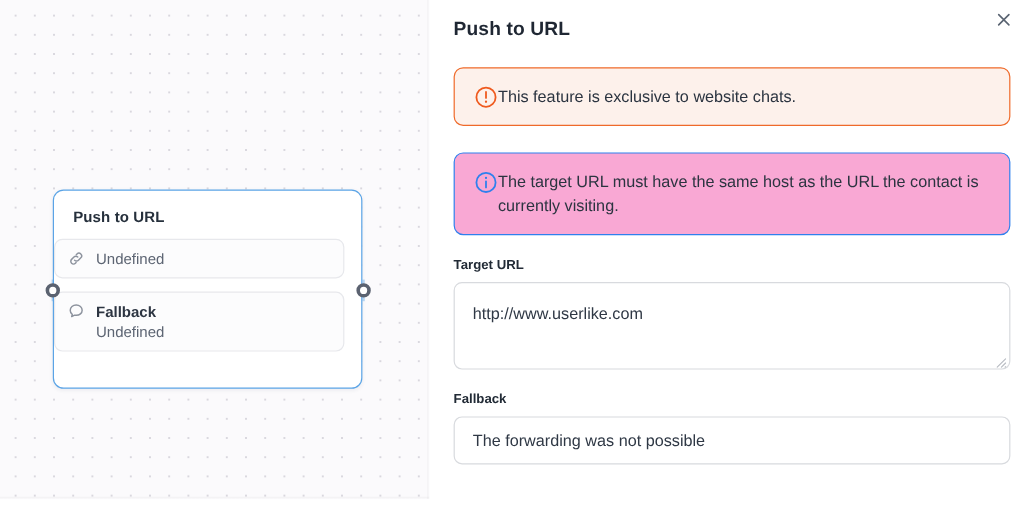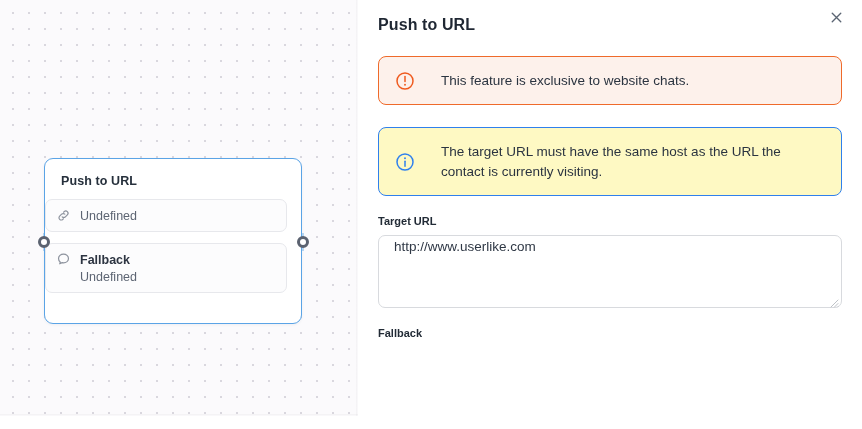--- a/index.html
+++ b/index.html
@@ -140,33 +140,32 @@
     right: -8px;
     width: 28px; height: 28px;
     display: flex; align-items: center; justify-content: center;
     cursor: pointer;
     color: #5a6472;
   }
 
   .alert {
     display: flex;
     align-items: flex-start;
-    gap: 26px;
+    gap: 0;
     border-radius: 8px;
     padding: 13px 16px;
     margin-top: 22px;
   }
   .alert-warning {
     background: #fdf1eb;
     border: 1.3px solid #ef6a2a;
   }
   .alert-info {
-    background: #fef9c3;
+    background: #f9a8d4;
     border: 1.3px solid #2f80ed;
-    align-items: center;
   }
   .alert-icon {
     flex: 0 0 20px;
     width: 20px; height: 20px;
     margin-top: 1px;
   }
   .alert-text {
     font-size: 13.5px;
     line-height: 20px;
     color: #2b3440;
@@ -181,21 +180,21 @@
   }
 
   .input-box {
     width: 100%;
     border: 1px solid #d8dade;
     border-radius: 7px;
     background: #ffffff;
     font-family: "Liberation Sans", sans-serif;
     font-size: 13.5px;
     color: #2f3845;
-    padding: 2px 15px;
+    padding: 17px 15px;
     outline: none;
     display: block;
   }
   .textarea-wrap { position: relative; }
   textarea.input-box {
     height: 73px;
     resize: none;
     line-height: 18px;
     overflow: hidden;
   }
@@ -293,15 +292,16 @@
     <div class="textarea-wrap">
       <textarea class="input-box" placeholder="" style="">http://www.userlike.com</textarea>
       <span class="resize-grip">
         <svg viewBox="0 0 11 11" width="11" height="11" fill="none" stroke="currentColor" stroke-width="0.9" stroke-linecap="round">
           <path d="M10 3 L3 10 M10 6.5 L6.5 10 M10 9.6 L9.6 10"></path>
         </svg>
       </span>
     </div>
 
     <div class="field-label">Fallback</div>
+    <input class="input-box" type="text" placeholder="" value="The forwarding was not possible" style="">
   </div>
 
 </div>
 
 </body></html>

